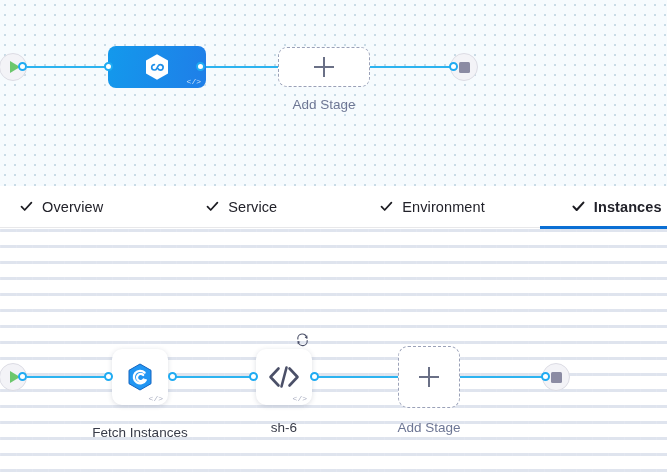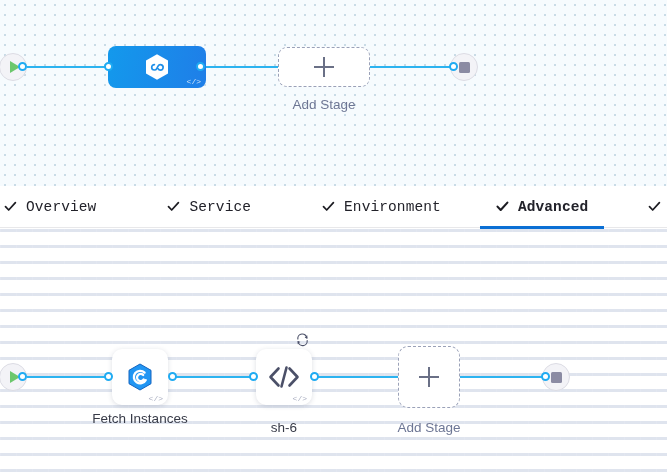--- a/index.html
+++ b/index.html
@@ -28,25 +28,24 @@
     position: absolute; left: 0; top: 186px;
     width: 667px; height: 42px;
     background: #ffffff;
     display: flex;
     align-items: center;
     border-bottom: 1px solid #e8e8ea;
   }
   .tab {
     display: flex; align-items: center; gap: 9px;
     height: 42px;
-    padding: 0 4px;
+    padding: 0 20px;
     position: relative;
     cursor: pointer;
     white-space: nowrap;
-    font-family: Liberation Mono, monospace;
   }
   .tab .tick {
     width: 13px; height: 13px;
     display: inline-block;
     flex: 0 0 auto;
     position: relative;
   }
   .tab .tick svg { display: block; }
   .tab .tlabel {
     font-size: 14.5px;
@@ -255,21 +254,21 @@
           </svg>
       </span>
       <span class="tlabel">Environment</span>
     </div>
     <div class="tab active" style="margin-left:47px;">
       <span class="tick">
         <svg width="13" height="13" viewBox="0 0 13 13">
             <path d="M1.5 6.6 L4.7 10 L11.4 2.6" fill="none" stroke="#1c1c22" stroke-width="2.1" stroke-linecap="round" stroke-linejoin="round"></path>
           </svg>
       </span>
-      <span class="tlabel">Advanced</span>
+      <span class="tlabel">Instances</span>
     </div>
     <div class="tab" style="margin-left:52px;">
       <span class="tick">
         <svg width="13" height="13" viewBox="0 0 13 13">
             <path d="M1.5 6.6 L4.7 10 L11.4 2.6" fill="none" stroke="#1c1c22" stroke-width="1.7" stroke-linecap="round" stroke-linejoin="round"></path>
           </svg>
       </span>
       <span class="tlabel">Advanced</span>
     </div>
   </div>
@@ -289,21 +288,21 @@
     <div class="port" style="left:104px; top:143px;"></div>
     <div class="step-node" style="left:112px; top:120px;">
       <svg width="26" height="28" viewBox="0 0 26 28">
         <path d="M13 1 L24 7.3 L24 20.7 L13 27 L2 20.7 L2 7.3 Z" fill="#2196f3"></path>
         <path d="M13 1 L24 7.3 L24 20.7 L13 27 L2 20.7 L2 7.3 Z" fill="none" stroke="#1565c0" stroke-width="1"></path>
         <path d="M17.6 9.6 a6.3 6.3 0 1 0 1.1 7.5 M16.2 12.0 a3.6 3.6 0 1 0 .5 4.4" fill="none" stroke="#ffffff" stroke-width="2.3" stroke-linecap="round"></path>
       </svg>
       <span class="code-badge dark">&lt;/&gt;</span>
     </div>
     <div class="port" style="left:168px; top:143px;"></div>
-    <div class="caption" style="left:62px; top:182px; width:156px;">Fetch Instances</div>
+    <div class="caption" style="left:62px; top:196px; width:156px;">Fetch Instances</div>
 
     <div class="port" style="left:249px; top:143px;"></div>
     <div class="step-node" style="left:256px; top:120px;">
       <svg width="17" height="15" viewBox="0 0 17 15" class="loop-badge">
         <g fill="none" stroke="#4b5068" stroke-width="1.3" stroke-linecap="round">
           <path d="M3.2 6.3 A4.6 4.6 0 0 1 13.4 5.3"></path>
           <path d="M13.8 8.2 A4.6 4.6 0 0 1 3.6 9.3"></path>
         </g>
         <path d="M13.9 2.2 L14.1 5.8 L11.0 5.0 Z" fill="#4b5068"></path>
         <path d="M3.1 12.3 L2.9 8.8 L6.0 9.6 Z" fill="#4b5068"></path>

